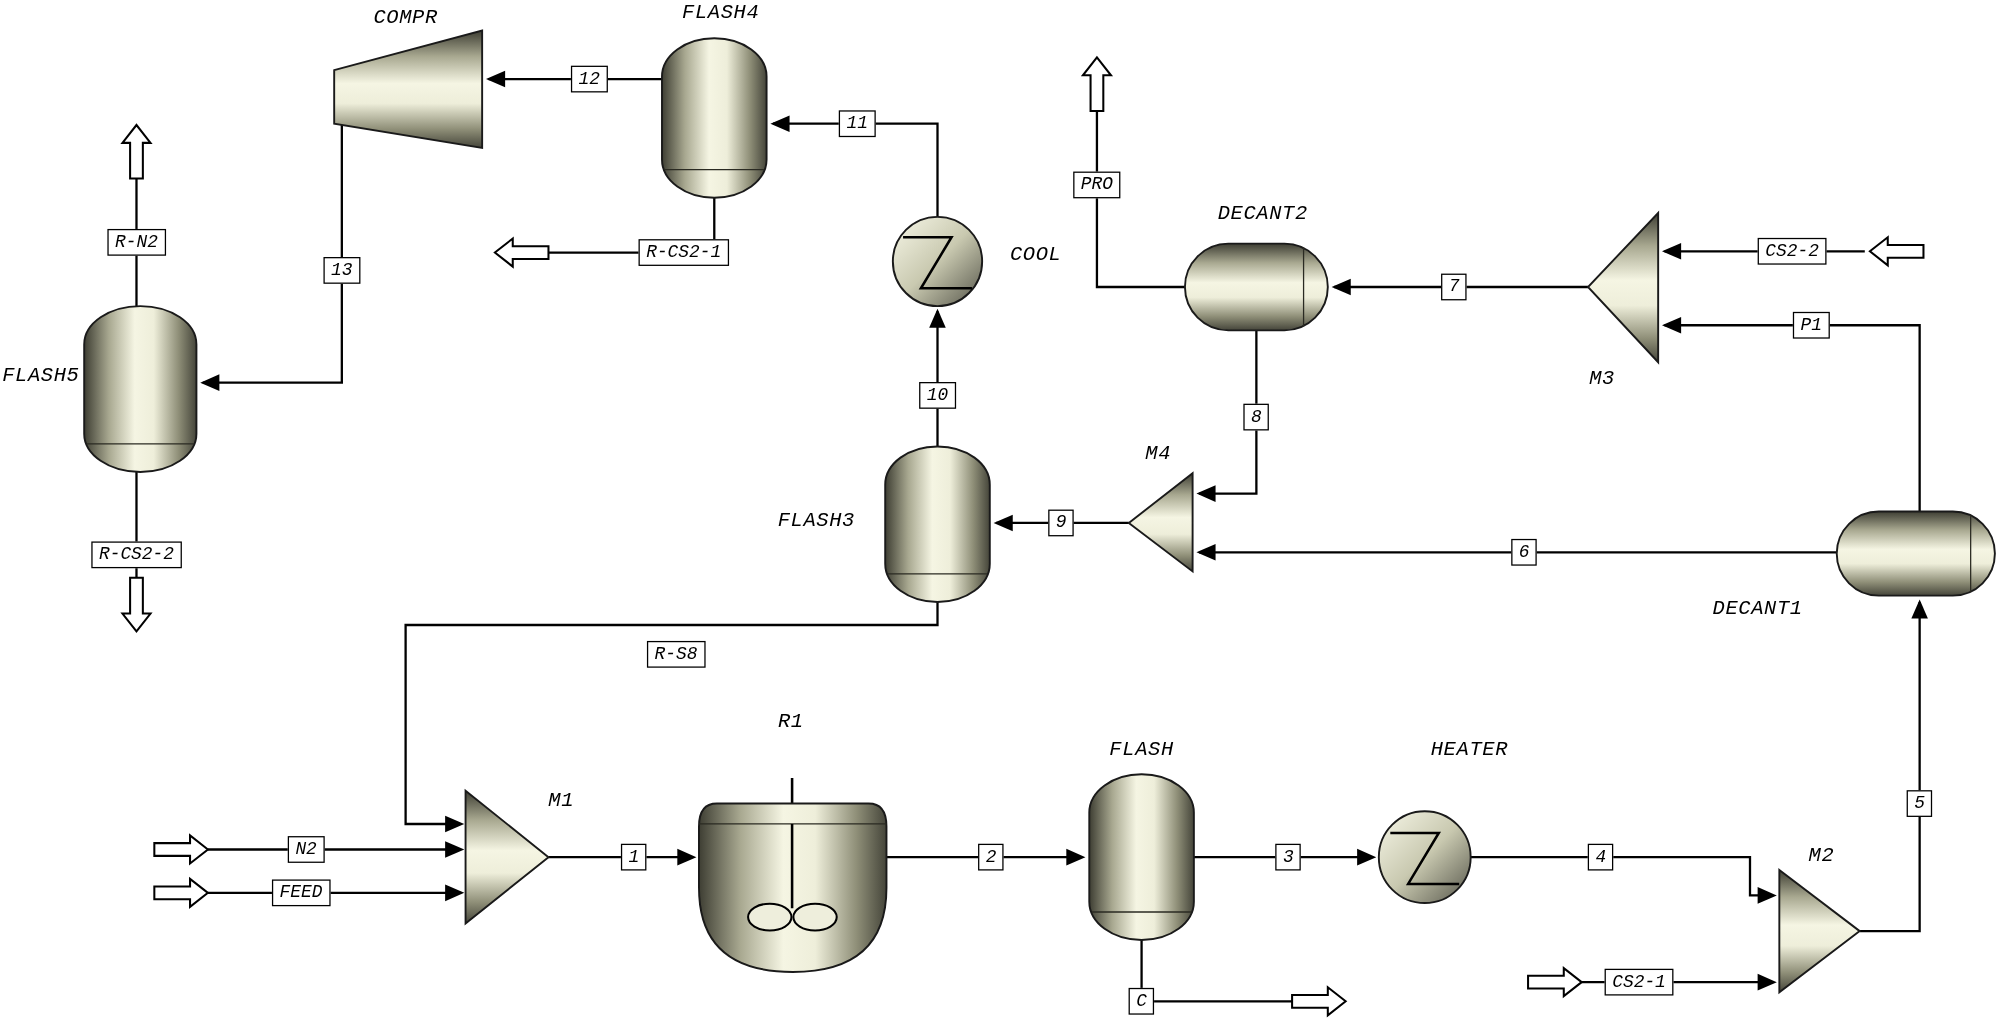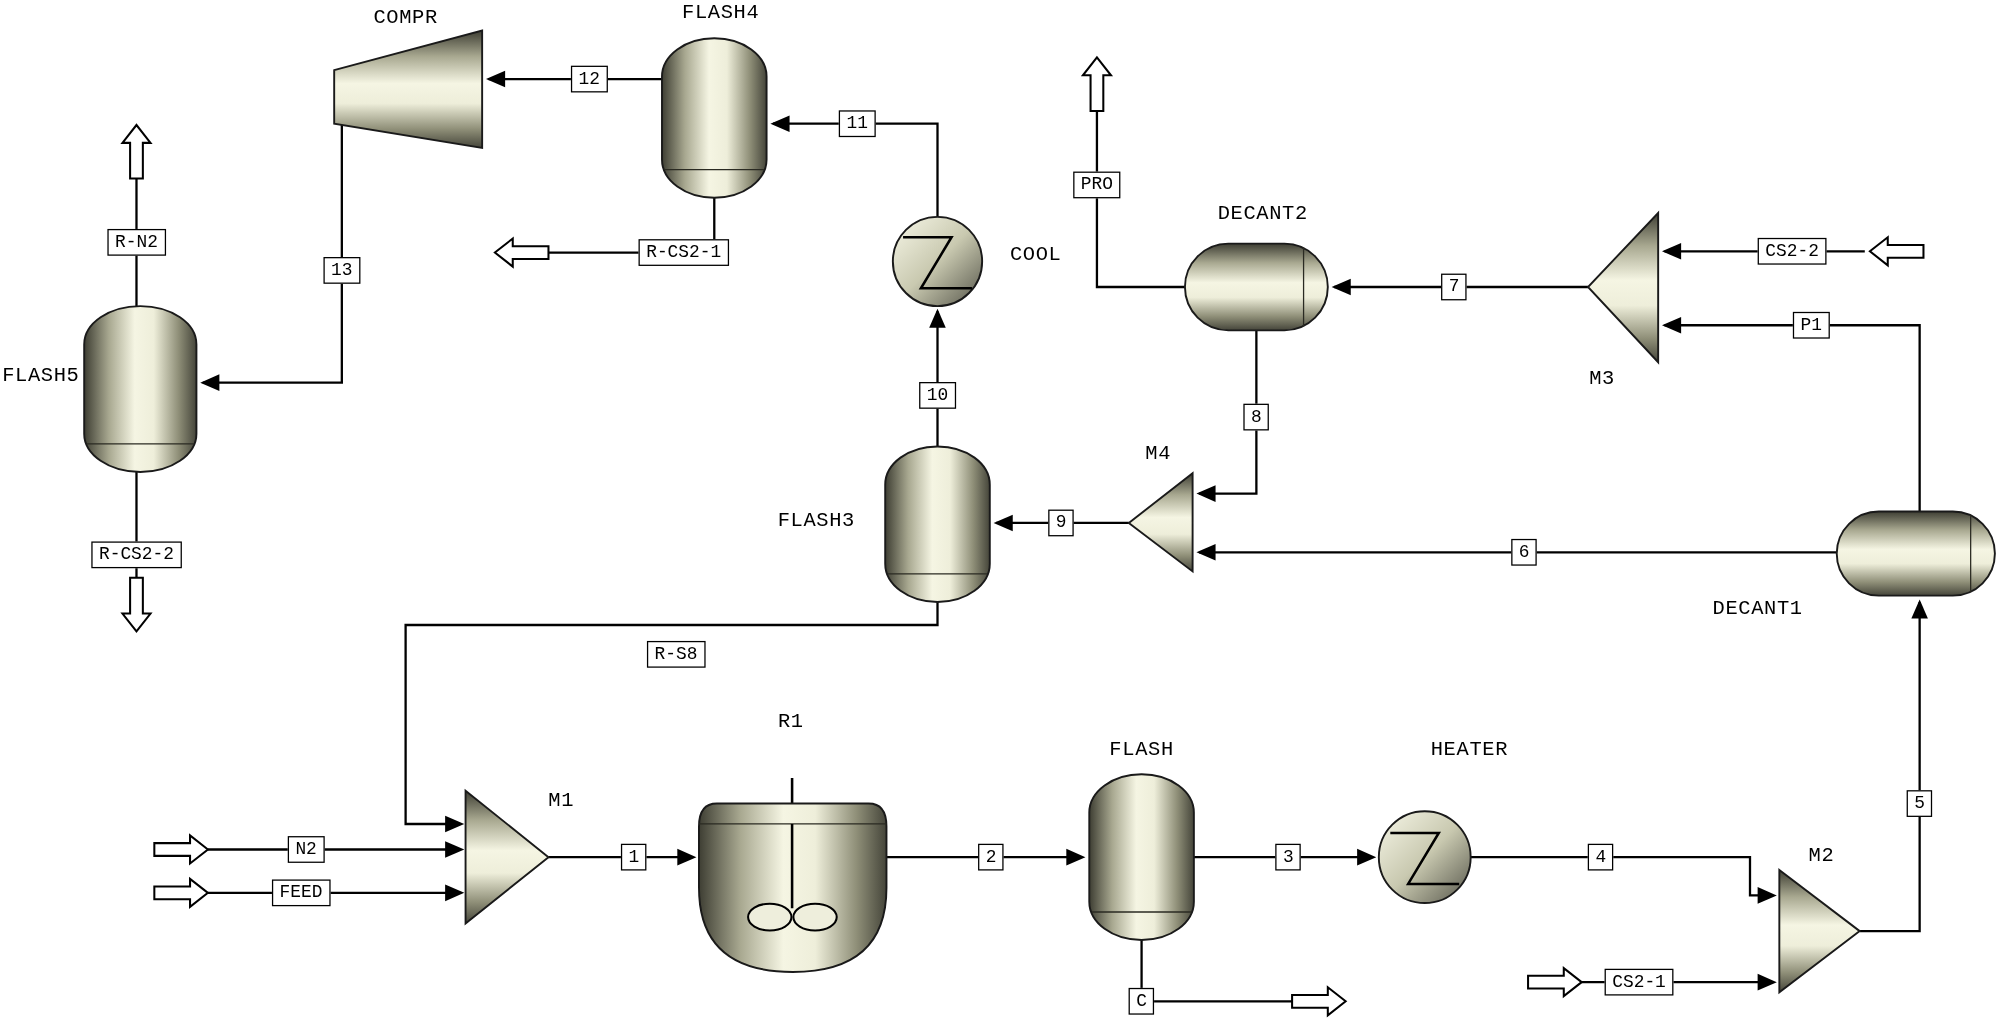--- a/index.html
+++ b/index.html
@@ -1,16 +1,16 @@
 <!DOCTYPE html>
 <html><head>
 <meta charset="utf-8">
 <style>
   html,body{margin:0;padding:0;background:#ffffff;}
-  .stage{position:relative;width:2000px;height:1018px;overflow:hidden;background:#fff;}
+  .stage{position:relative;width:2000px;height:1018px;overflow:hidden;background:#fff;font-style:italic;}
   
   .canvas{position:absolute;left:0;top:0;width:1568px;height:798px;
           transform:scale(1.27551);transform-origin:0 0;
           font-family:"Liberation Mono","DejaVu Sans Mono",monospace;color:#000;}
   .canvas svg{position:absolute;left:0;top:0;}
   .u{position:absolute;transform:translate(-50%,-50%);font-size:16px;white-space:nowrap;
      letter-spacing:0.5px;}
   .sb{position:absolute;transform:translate(-50%,-50%);font-size:14px;line-height:19px;
       white-space:nowrap;background:#fff;border:1.4px solid #000;padding:0 5px;}
 </style>

